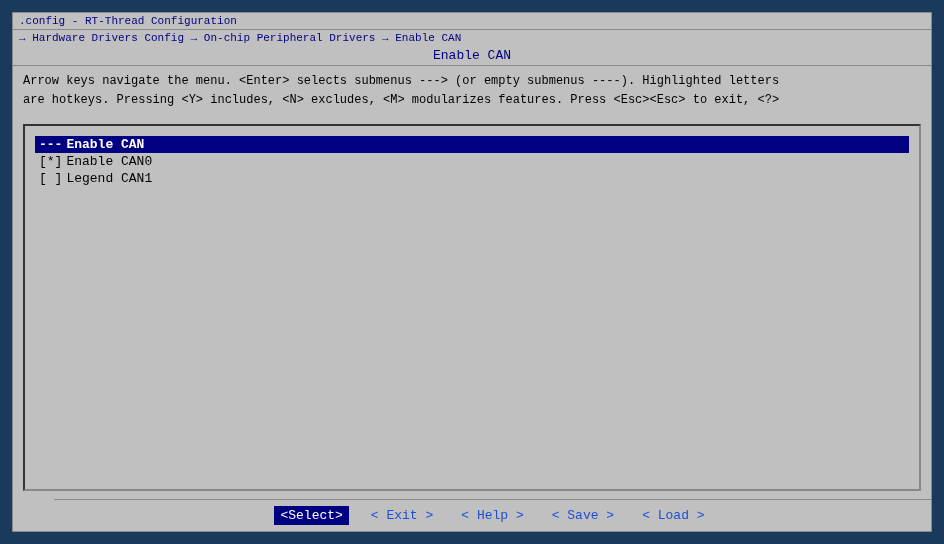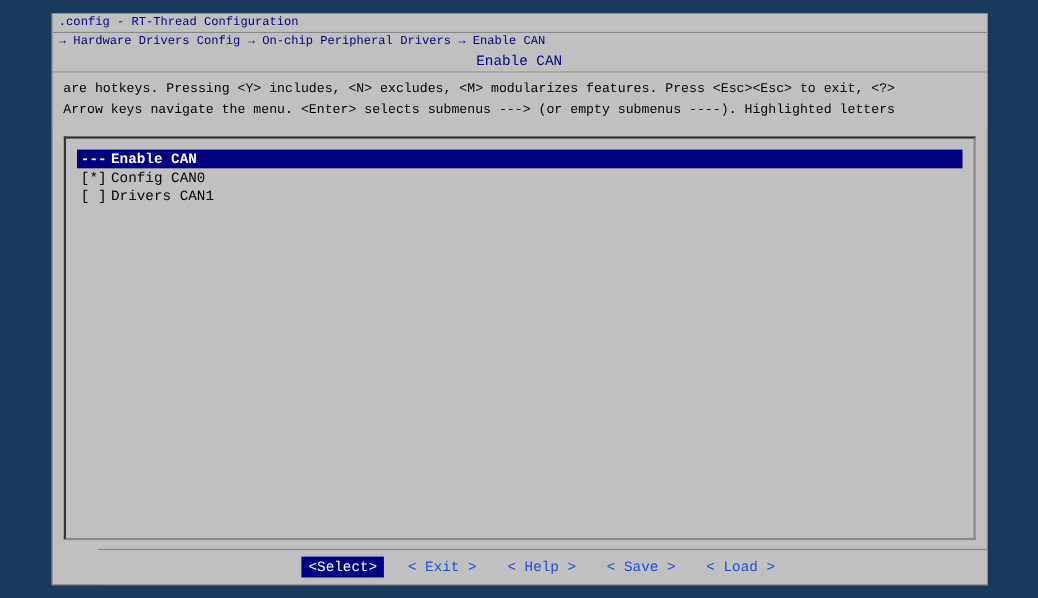--- a/index.html
+++ b/index.html
@@ -11,21 +11,21 @@
       font-family: 'Courier New', Courier, monospace;
       font-size: 13px;
       overflow: hidden;
       display: flex;
       flex-direction: column;
       align-items: center;
       justify-content: center;
     }
 
     .window {
-      width: 851px;
+      width: 920px;
       height: 520px;
       background-color: #c0c0c0;
       border: 1px solid #888;
       display: flex;
       flex-direction: column;
     }
 
     .title-bar {
       background-color: #c0c0c0;
       color: #000080;
@@ -133,35 +133,35 @@
   <div class="title-bar">
     <span>.config - RT-Thread Configuration</span>
   </div>
   <div class="breadcrumb">
     <span>→ Hardware Drivers Config → On-chip Peripheral Drivers → Enable CAN</span>
   </div>
   <div class="page-title-bar">
     <span>Enable CAN</span>
   </div>
   <div class="help-text">
+    <div>Arrow keys navigate the menu.  &lt;Enter&gt; selects submenus ---&gt; (or empty submenus ----).  Highlighted letters</div>
     <div>are hotkeys.  Pressing &lt;Y&gt; includes, &lt;N&gt; excludes, &lt;M&gt; modularizes features.  Press &lt;Esc&gt;&lt;Esc&gt; to exit, &lt;?&gt;</div>
-    <div>Arrow keys navigate the menu.  &lt;Enter&gt; selects submenus ---&gt; (or empty submenus ----).  Highlighted letters</div>
   </div>
   <div class="content-area">
     <div class="menu-item parent-item selected">
       <span class="bracket">---</span>
       <span class="label">Enable CAN</span>
     </div>
     <div class="menu-item">
       <span class="bracket">[*]</span>
-      <span class="label">Config CAN0</span>
+      <span class="label">Enable CAN0</span>
     </div>
     <div class="menu-item">
       <span class="bracket">[ ]</span>
-      <span class="label">Drivers CAN1</span>
+      <span class="label">Legend CAN1</span>
     </div>
   </div>
   <div class="bottom-bar">
     <div class="bottom-btn active">&lt;Select&gt;</div>
     <div class="bottom-btn">&lt; Exit &gt;</div>
     <div class="bottom-btn">&lt; Help &gt;</div>
     <div class="bottom-btn">&lt; Save &gt;</div>
     <div class="bottom-btn">&lt; Load &gt;</div>
   </div>
 </div>

